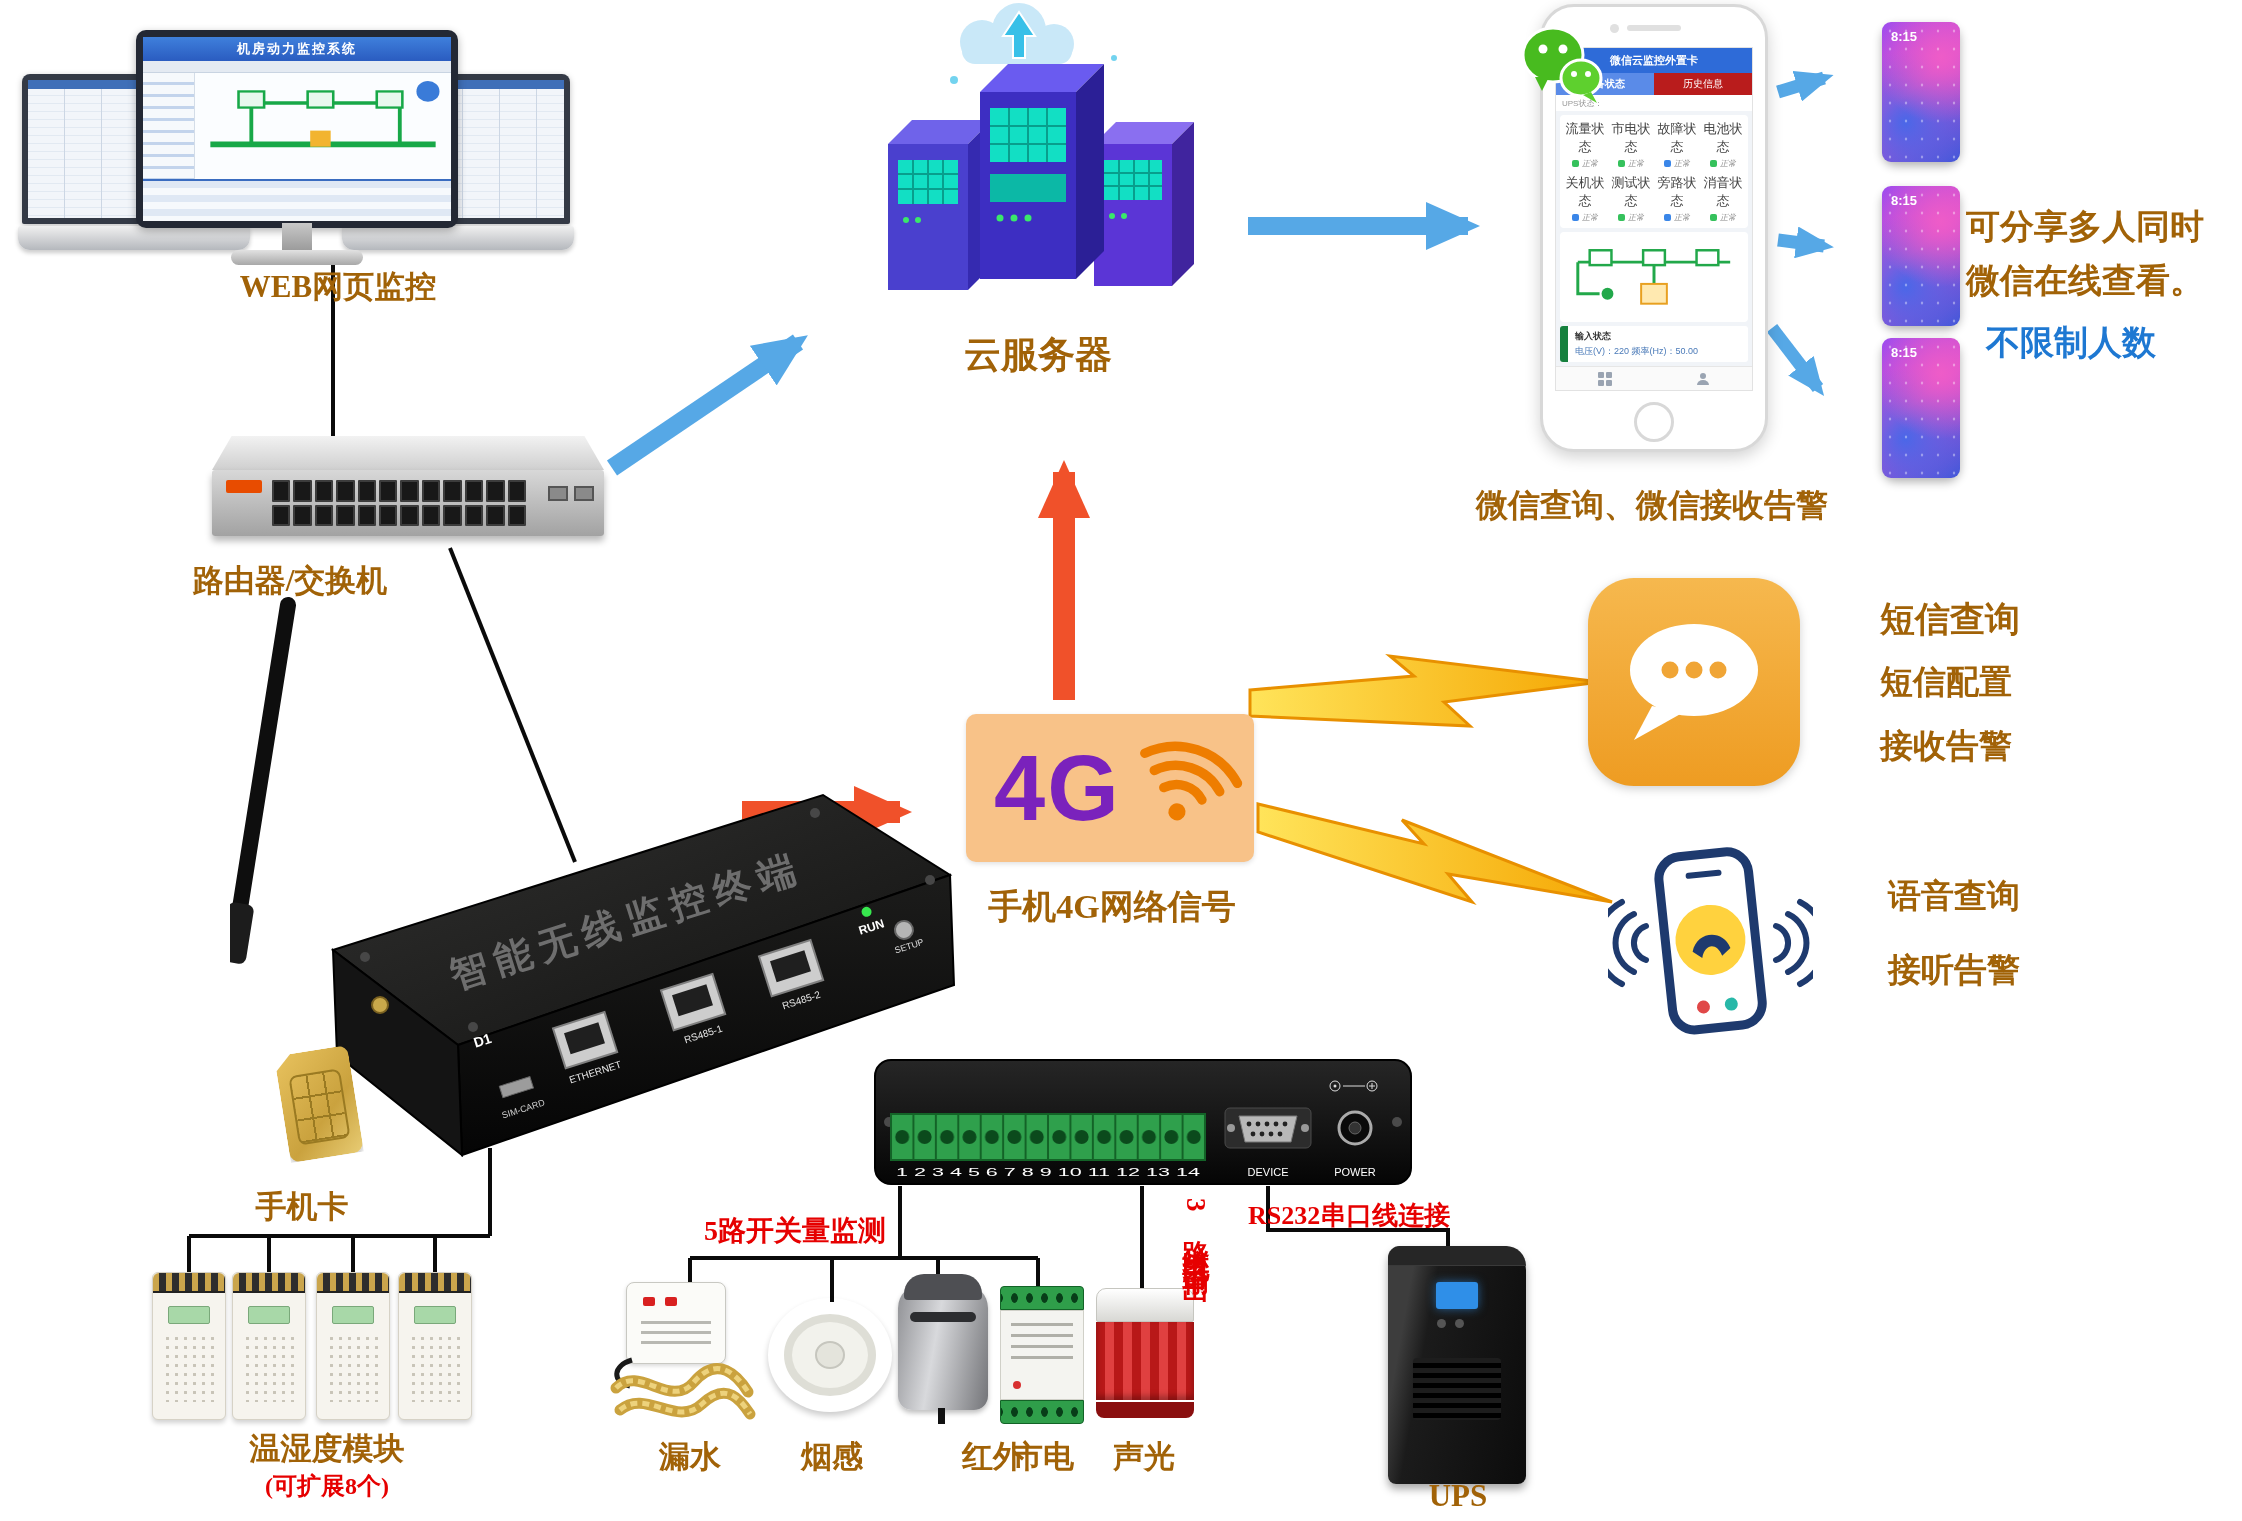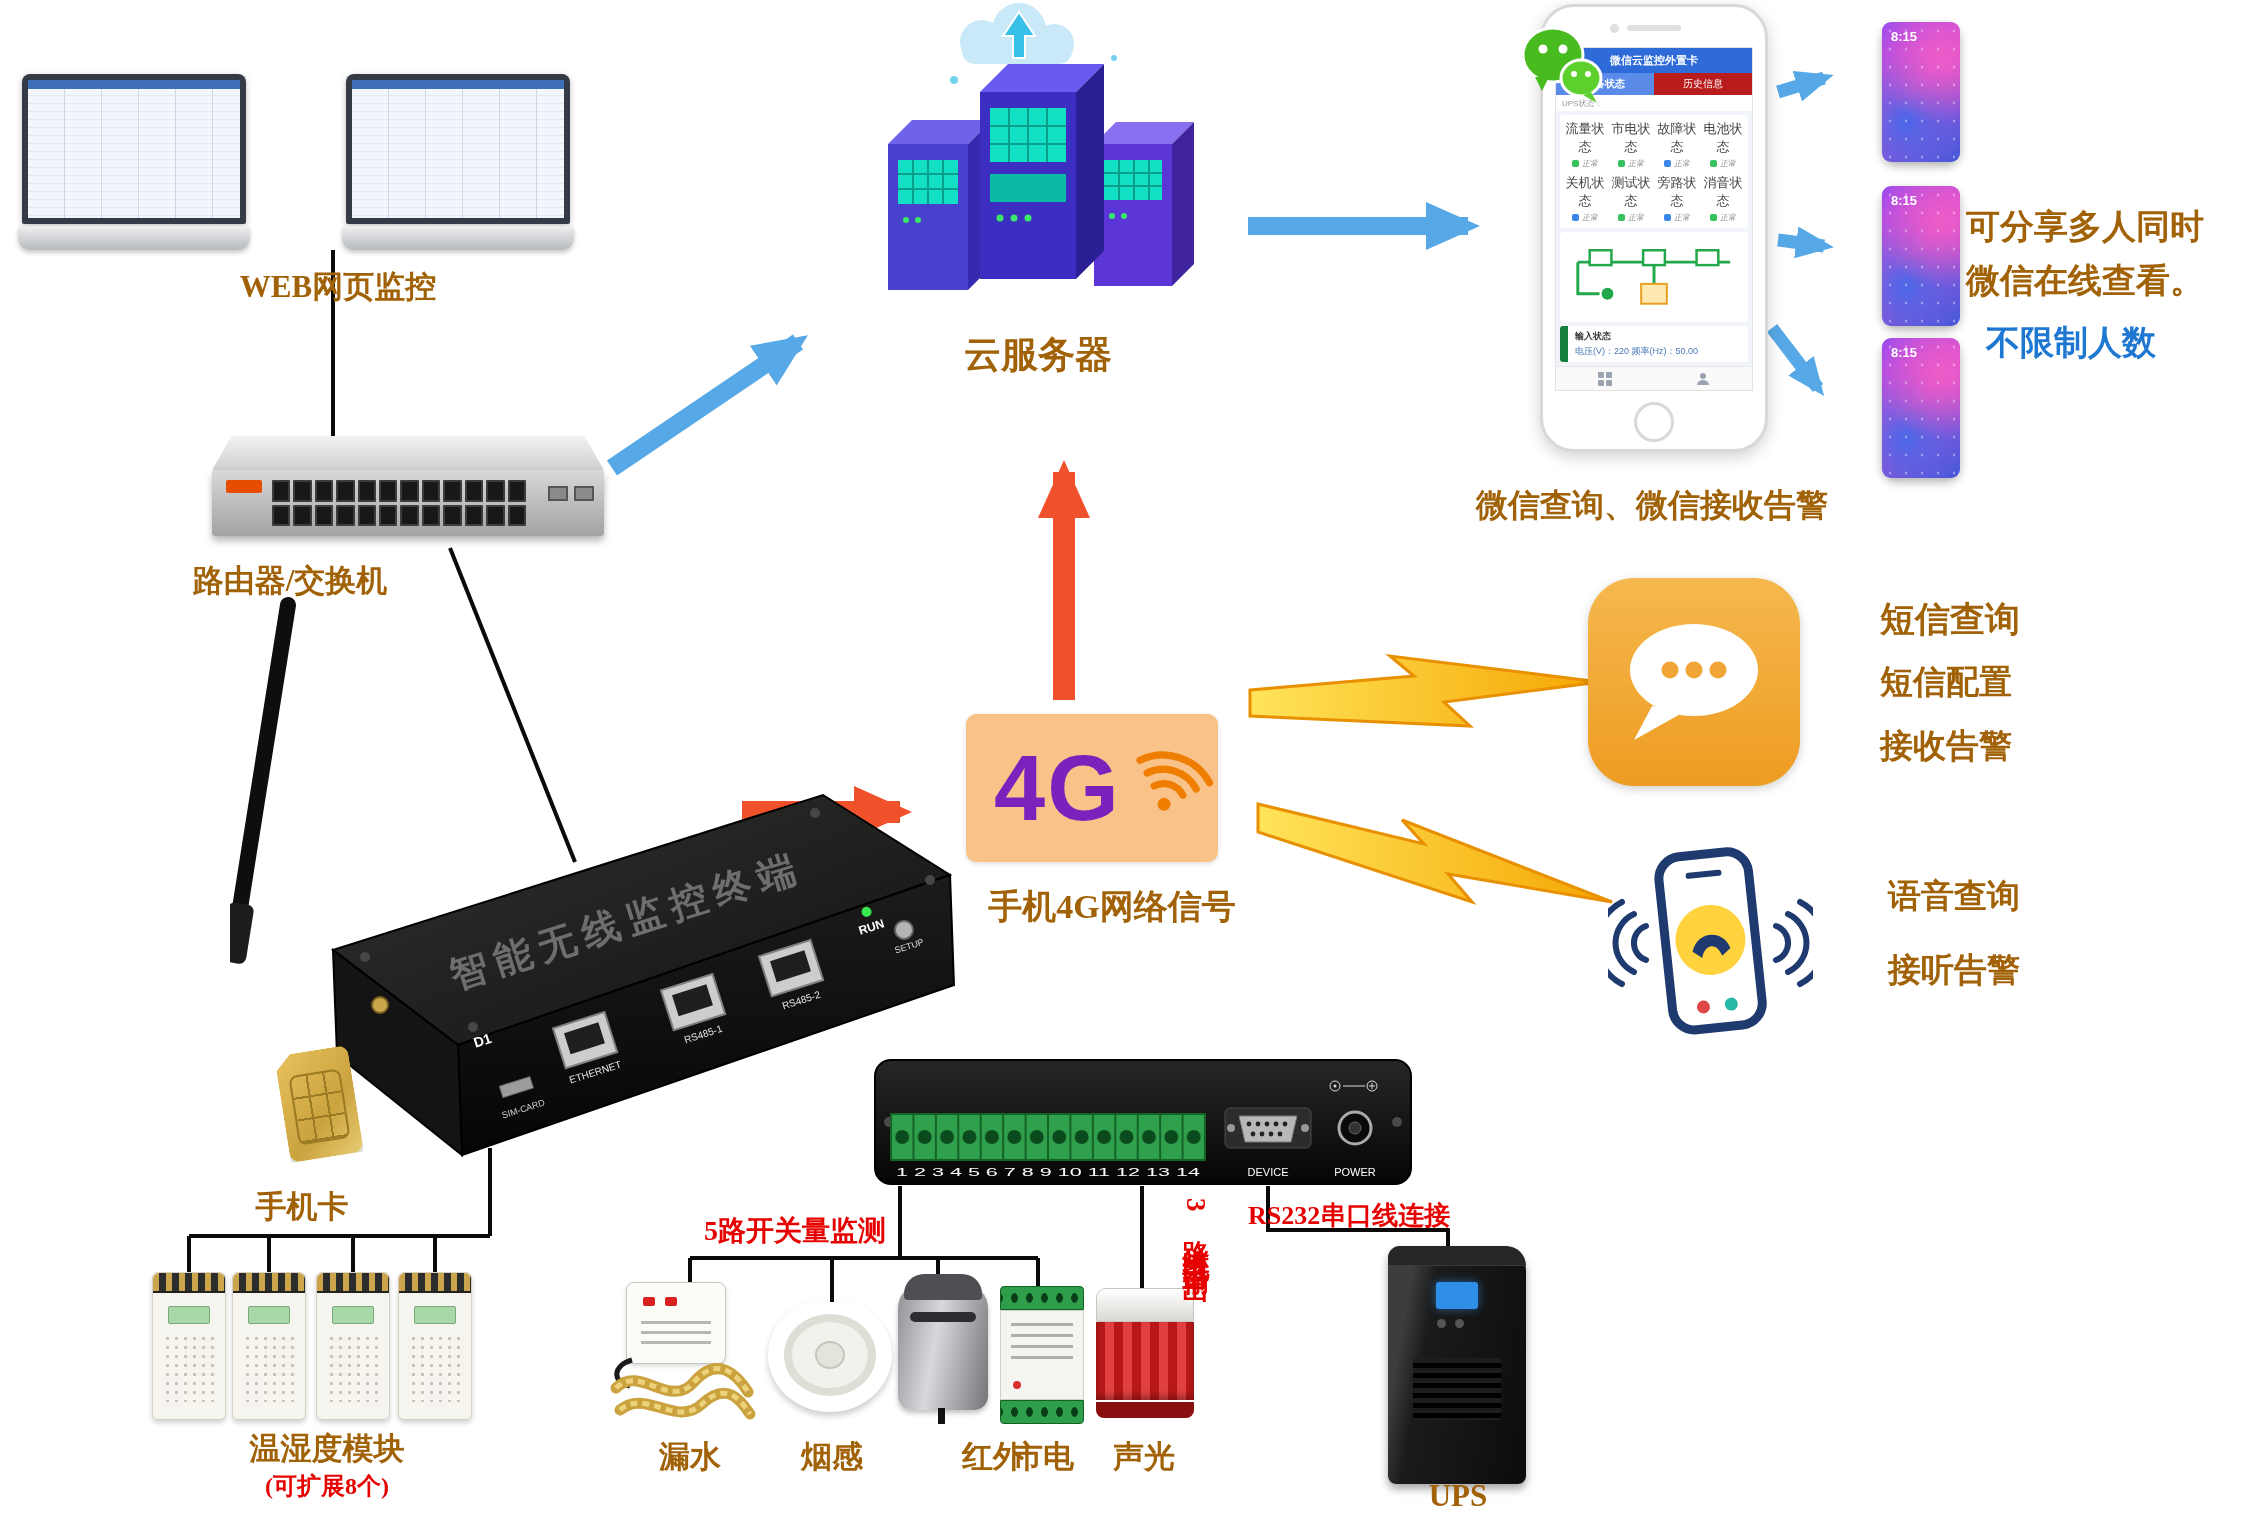--- a/index.html
+++ b/index.html
@@ -185,20 +185,45 @@
           <div class="lap-content"></div>
         </div>
       <div class="lap-base"></div>
     </div>
     <div class="laptop" style="right:0;top:44px;width:232px;height:180px">
       <div class="lap-screen">
           <div class="lap-content"></div>
         </div>
       <div class="lap-base"></div>
     </div>
+    <div class="monitor" style="left:118px;top:0;width:322px;height:245px">
+      <div class="mon-frame">
+        <div class="mon-screen">
+          <div class="mon-title">机房动力监控系统</div>
+          <div class="mon-tool"></div>
+          <div class="mon-main">
+            <div class="mon-nav"></div>
+            <div class="mon-diag">
+              <svg width="100%" height="100%" viewBox="0 0 200 92" preserveAspectRatio="none">
+                <path d="M12,62 H188" stroke="#18a848" stroke-width="5" fill="none"></path>
+                <path d="M44,62 V26 H160 V62" stroke="#18a848" stroke-width="3" fill="none"></path>
+                <rect x="34" y="16" width="20" height="14" fill="#e8f8ee" stroke="#18a848" stroke-width="2"></rect>
+                <rect x="88" y="16" width="20" height="14" fill="#e8f8ee" stroke="#18a848" stroke-width="2"></rect>
+                <rect x="142" y="16" width="20" height="14" fill="#e8f8ee" stroke="#18a848" stroke-width="2"></rect>
+                <rect x="90" y="50" width="16" height="14" fill="#f2b430"></rect>
+                <circle cx="182" cy="16" r="9" fill="#3a7bd8"></circle>
+              </svg>
+            </div>
+          </div>
+          <div class="mon-tbl"></div>
+        </div>
+      </div>
+      <div class="mon-neck"></div>
+      <div class="mon-foot"></div>
+    </div>
   </div>
 
   <div class="comp" style="left:212px;top:436px;width:392px;height:116px">
     <div class="router-top"></div>
     <div class="router-front">
       <div class="router-logo"></div>
       <div class="router-ports">
         <i></i>
           <i></i>
           <i></i>
@@ -408,21 +433,21 @@
       <div class="ups-top"></div>
       <div class="ups-screen"></div>
       <div class="ups-btns">
           <i></i>
           <i></i>
         </div>
       <div class="ups-vents"></div>
     </div>
   </div>
 
-  <div class="comp g4box" style="left:966px;top:714px;width:252px;height:148px">
+  <div class="comp g4box" style="left:966px;top:714px;width:288px;height:148px">
     <span class="g4text">4G</span>
     <svg class="g4wifi" viewBox="-65 -65 130 130" width="124" height="124">
       <g transform="rotate(18)">
         <g stroke="#ee7d00" stroke-width="10" fill="none" stroke-linecap="round">
           <path d="M -21 14 A 30 30 0 0 1 21 14"></path>
           <path d="M -36 0 A 52 52 0 0 1 36 0"></path>
           <path d="M -51 -14 A 74 74 0 0 1 51 -14"></path>
         </g>
         <circle cx="0" cy="34" r="9" fill="#ee7d00"></circle>
       </g>

